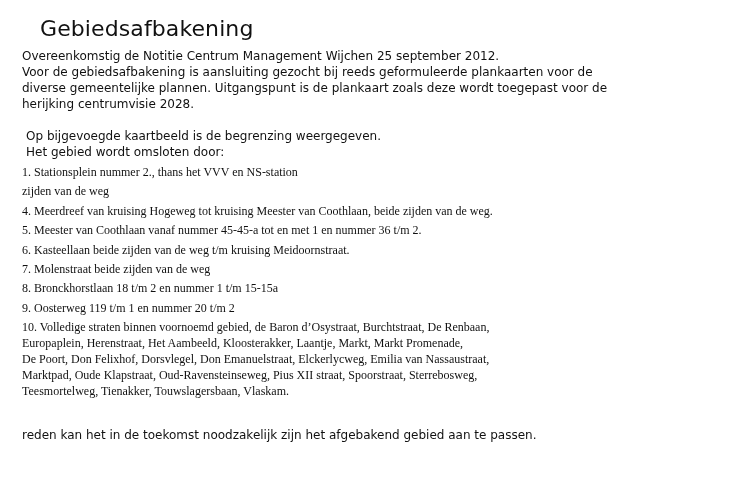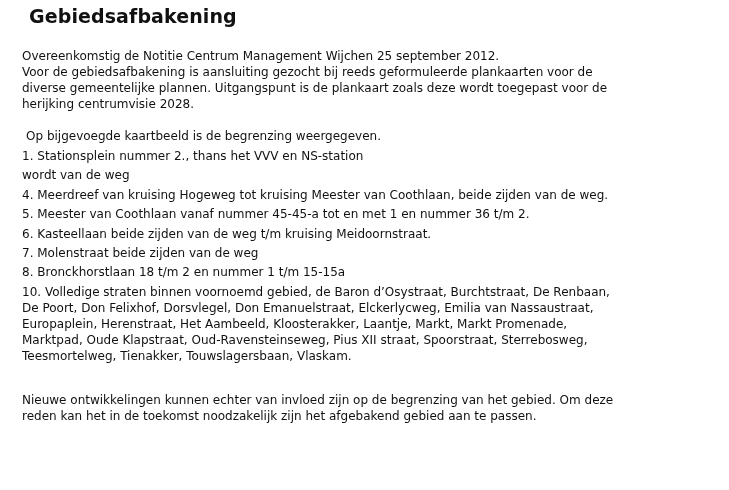--- a/index.html
+++ b/index.html
@@ -12,23 +12,23 @@
     height: 490px;
     overflow: hidden;
     position: relative;
     font-family: "DejaVu Sans", sans-serif;
     color: #111111;
   }
   .title {
     position: absolute;
     left: 29px;
     top: 5px;
-    font-size: 19px;
-    font-weight: bold;
-    margin: 0;
+    font-size: 22px;
+    font-weight: normal;
+    margin: 11px;
     letter-spacing: 0.1px;
     color: #111;
   }
   .doc {
     position: absolute;
     left: 22px;
     top: 48px;
     width: 700px;
     font-size: 12px;
     line-height: 16px;
@@ -36,73 +36,77 @@
   .para { margin: 0; }
   .para.intro { margin-bottom: 16px; }
   .para.lead { margin: 4px; }
   .list {
     list-style: none;
     margin: 0;
     padding: 0;
   }
   .list li {
     margin: 0 0 3.4px 0;
+    font-family: Liberation Serif, serif;
   }
   .list li.last { margin-bottom: 11px; }
   .spacer { height: 17px; }
 </style>
 </head>
 <body>
 
 <h1 class="title">Gebiedsafbakening</h1>
 
 <div class="doc">
 
   <div class="para intro">
     <div>Overeenkomstig de Notitie Centrum Management Wijchen 25 september 2012.</div>
     <div>Voor de gebiedsafbakening is aansluiting gezocht bij reeds geformuleerde plankaarten voor de</div>
     <div>diverse gemeentelijke plannen. Uitgangspunt is de plankaart zoals deze wordt toegepast voor de</div>
     <div>herijking centrumvisie 2028.</div>
   </div>
 
   <div class="para lead">
     <div>Op bijgevoegde kaartbeeld is de begrenzing weergegeven.</div>
+    <div>Het gebied wordt omsloten door:</div>
   </div>
 
   <ul class="list">
     <li>
       <div>1. Stationsplein nummer 2., thans het VVV en NS-station</div>
     </li>
     <li>
-      <div>wordt van de weg</div>
+      <div>zijden van de weg</div>
     </li>
     <li>
       <div>4. Meerdreef van kruising Hogeweg tot kruising Meester van Coothlaan, beide zijden van de weg.</div>
     </li>
     <li>
       <div>5. Meester van Coothlaan vanaf nummer 45-45-a tot en met 1 en nummer 36 t/m 2.</div>
     </li>
     <li>
       <div>6. Kasteellaan beide zijden van de weg t/m kruising Meidoornstraat.</div>
     </li>
     <li>
       <div>7. Molenstraat beide zijden van de weg</div>
     </li>
     <li>
       <div>8. Bronckhorstlaan 18 t/m 2 en nummer 1 t/m 15-15a</div>
     </li>
+    <li>
+      <div>9. Oosterweg 119 t/m 1 en nummer 20 t/m 2</div>
+    </li>
     <li class="last">
       <div>10. Volledige straten binnen voornoemd gebied, de Baron d’Osystraat, Burchtstraat, De Renbaan,</div>
+      <div>Europaplein, Herenstraat, Het Aambeeld, Kloosterakker, Laantje, Markt, Markt Promenade,</div>
       <div>De Poort, Don Felixhof, Dorsvlegel, Don Emanuelstraat, Elckerlycweg, Emilia van Nassaustraat,</div>
-      <div>Europaplein, Herenstraat, Het Aambeeld, Kloosterakker, Laantje, Markt, Markt Promenade,</div>
       <div>Marktpad, Oude Klapstraat, Oud-Ravensteinseweg, Pius XII straat, Spoorstraat, Sterrebosweg,</div>
       <div>Teesmortelweg, Tienakker, Touwslagersbaan, Vlaskam.</div>
     </li>
   </ul>
 
   <div class="spacer"></div>
 
   <div class="para">
-    <div>Nieuwe ontwikkelingen kunnen echter van invloed zijn op de begrenzing van het gebied. Om deze</div>
     <div>reden kan het in de toekomst noodzakelijk zijn het afgebakend gebied aan te passen.</div>
   </div>
 
 </div>
 
 </body></html>

